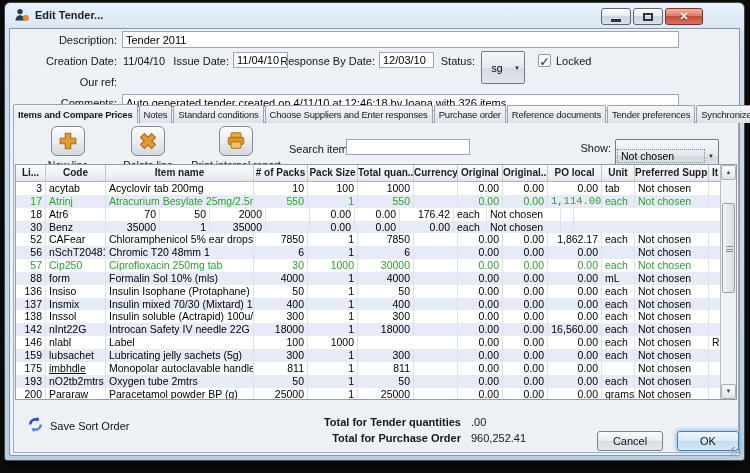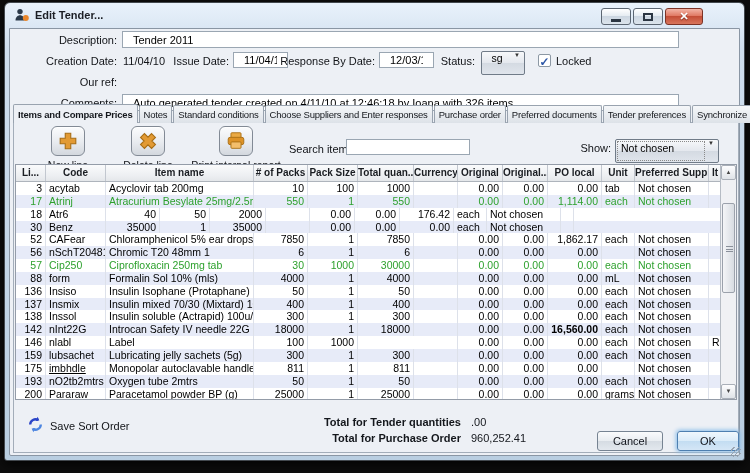--- a/index.html
+++ b/index.html
@@ -25,24 +25,24 @@
             border-color:#7c3326; }
   .glyph-min { position:absolute; left:9px; top:10px; width:10px; height:3px; background:#2c3642; }
   .glyph-max { position:absolute; left:9px; top:4px; width:10px; height:8px; border:2px solid #2c3642; }
   .glyph-close { position:absolute; width:100%; text-align:center; top:1px; color:#fff;
                  font-size:11px; font-weight:bold; text-shadow:0 1px 1px #7c3326; }
 
   
   .flabel { position:absolute; font-size:11px; color:#121418; text-align:right; white-space:nowrap; }
   .fvalue { position:absolute; font-size:11px; color:#121418; white-space:nowrap; }
   .tinput { position:absolute; border:1px solid #9aa6b2; background:#fff; font-size:11px;
-            font-family:"Liberation Sans", sans-serif; color:#000; padding:1px 10px; height:17px; }
-  .dropdown { position:absolute; height:24px; border:1px solid #707b88; border-radius:2px;
+            font-family:"Liberation Sans", sans-serif; color:#000; padding:1px 3px; height:17px; }
+  .dropdown { position:absolute; height:33px; border:1px solid #707b88; border-radius:2px;
               background:linear-gradient(180deg,#f7f8fa 0%,#e4e8ee 50%,#d4dae2 51%,#e0e5ec 100%);
-              font-size:10.5px; display:flex; }
+              font-size:10.5px; display:flex; align-items:center; }
   .dropdown .dtext { flex:1; text-align:center; padding:0 2px; white-space:nowrap; overflow:hidden; }
   .dropdown .dd-arrow { font-size:6px; color:#333; padding:0 4px 0 2px; }
   .dropdown.show-dd .dtext { text-align:left; border:1px dotted #8a8a8a; margin:1px; padding:0 3px; }
   .checkbox { position:absolute; width:13px; height:13px; background:#fff; border:1px solid #8c98a4;
               border-radius:2px; text-align:center; }
   .checkbox span { position:relative; top:-3px; font-size:12px; font-weight:bold; color:#2b55a6; }
 
   
   .tabbar { position:absolute; left:8px; top:102px; height:18px; display:flex; z-index:3; }
   .tab { font-size:9.5px; letter-spacing:-0.2px; padding:3px 4px 2px 4px; margin-right:1px;
@@ -147,21 +147,21 @@
 
   <div class="flabel" style="left:6px;top:94px;width:106px;">Comments:</div>
   <input class="tinput" style="left: 117px; top: 91px; width: 557px;" value="Auto generated tender created on 4/11/10 at 12:46:18 by Ioana with 326 items.">
 
   <div class="tabbar" id="tabbar">
       <div class="tab active">Items and Compare Prices</div>
       <div class="tab">Notes</div>
       <div class="tab">Standard conditions</div>
       <div class="tab">Choose Suppliers and Enter responses</div>
       <div class="tab">Purchase order</div>
-      <div class="tab">Preferred documents</div>
+      <div class="tab">Reference documents</div>
       <div class="tab">Tender preferences</div>
       <div class="tab">Synchronize</div>
     </div>
   <div class="groupbox"></div>
 
   <div class="toolbtn" style="left:46px;">
     <svg width="22" height="22" viewBox="0 0 24 24">
       <path d="M9 3.5h6v5.5h5.5v6H15v5.5H9V15H3.5V9H9z" fill="#e29a33" stroke="#a86e14" stroke-width="1.2"></path>
     </svg>
   </div>
@@ -227,29 +227,29 @@
         <div class="trow alt green">
           <div class="cell right" style="width: 30px;">17</div>
           <div class="cell left" style="width: 60px;">Atrinj</div>
           <div class="cell left" style="width: 148px;">Atracurium Besylate 25mg/2.5mls amp</div>
           <div class="cell right" style="width: 54px;">550</div>
           <div class="cell right" style="width: 50px;">1</div>
           <div class="cell right" style="width: 56px;">550</div>
           <div class="cell left" style="width: 44px;"></div>
           <div class="cell right" style="width: 45px;">0.00</div>
           <div class="cell right" style="width: 45px;">0.00</div>
-          <div class="cell right" style="width: 54px;">1,114.00</div>
+          <div class="cell right" style="width: 54px; font-family: Liberation Mono, monospace;">1,114.00</div>
           <div class="cell left" style="width: 33px;">each</div>
           <div class="cell left" style="width: 74px;">Not chosen</div>
           <div class="cell left" style="width: 13px;"></div>
         </div>
         <div class="trow">
           <div class="cell right" style="width: 30px;">18</div>
           <div class="cell left" style="width: 60px;">Atr6</div>
-          <div class="cell right" style="width: 54px;">40</div>
+          <div class="cell right" style="width: 54px;">70</div>
           <div class="cell right" style="width: 50px;">50</div>
           <div class="cell right" style="width: 56px;">2000</div>
           <div class="cell left" style="width: 44px;"></div>
           <div class="cell right" style="width: 45px;">0.00</div>
           <div class="cell right" style="width: 45px;">0.00</div>
           <div class="cell right" style="width: 54px;">176.42</div>
           <div class="cell left" style="width: 33px;">each</div>
           <div class="cell left" style="width: 74px;">Not chosen</div>
           <div class="cell left" style="width: 13px;"></div>
         </div>
@@ -375,21 +375,21 @@
         <div class="trow alt">
           <div class="cell right" style="width: 30px;">142</div>
           <div class="cell left" style="width: 60px;">nInt22G</div>
           <div class="cell left" style="width: 148px;">Introcan Safety IV needle 22G</div>
           <div class="cell right" style="width: 54px;">18000</div>
           <div class="cell right" style="width: 50px;">1</div>
           <div class="cell right" style="width: 56px;">18000</div>
           <div class="cell left" style="width: 44px;"></div>
           <div class="cell right" style="width: 45px;">0.00</div>
           <div class="cell right" style="width: 45px;">0.00</div>
-          <div class="cell right" style="width: 54px; font-weight: bold;">16,560.00</div>
+          <div class="cell right" style="width: 54px;">16,560.00</div>
           <div class="cell left" style="width: 33px;">each</div>
           <div class="cell left" style="width: 74px;">Not chosen</div>
           <div class="cell left" style="width: 13px;"></div>
         </div>
         <div class="trow">
           <div class="cell right" style="width: 30px;">146</div>
           <div class="cell left" style="width: 60px;">nlabl</div>
           <div class="cell left" style="width: 148px;">Label</div>
           <div class="cell right" style="width: 54px;">100</div>
           <div class="cell right" style="width: 50px;">1000</div>

